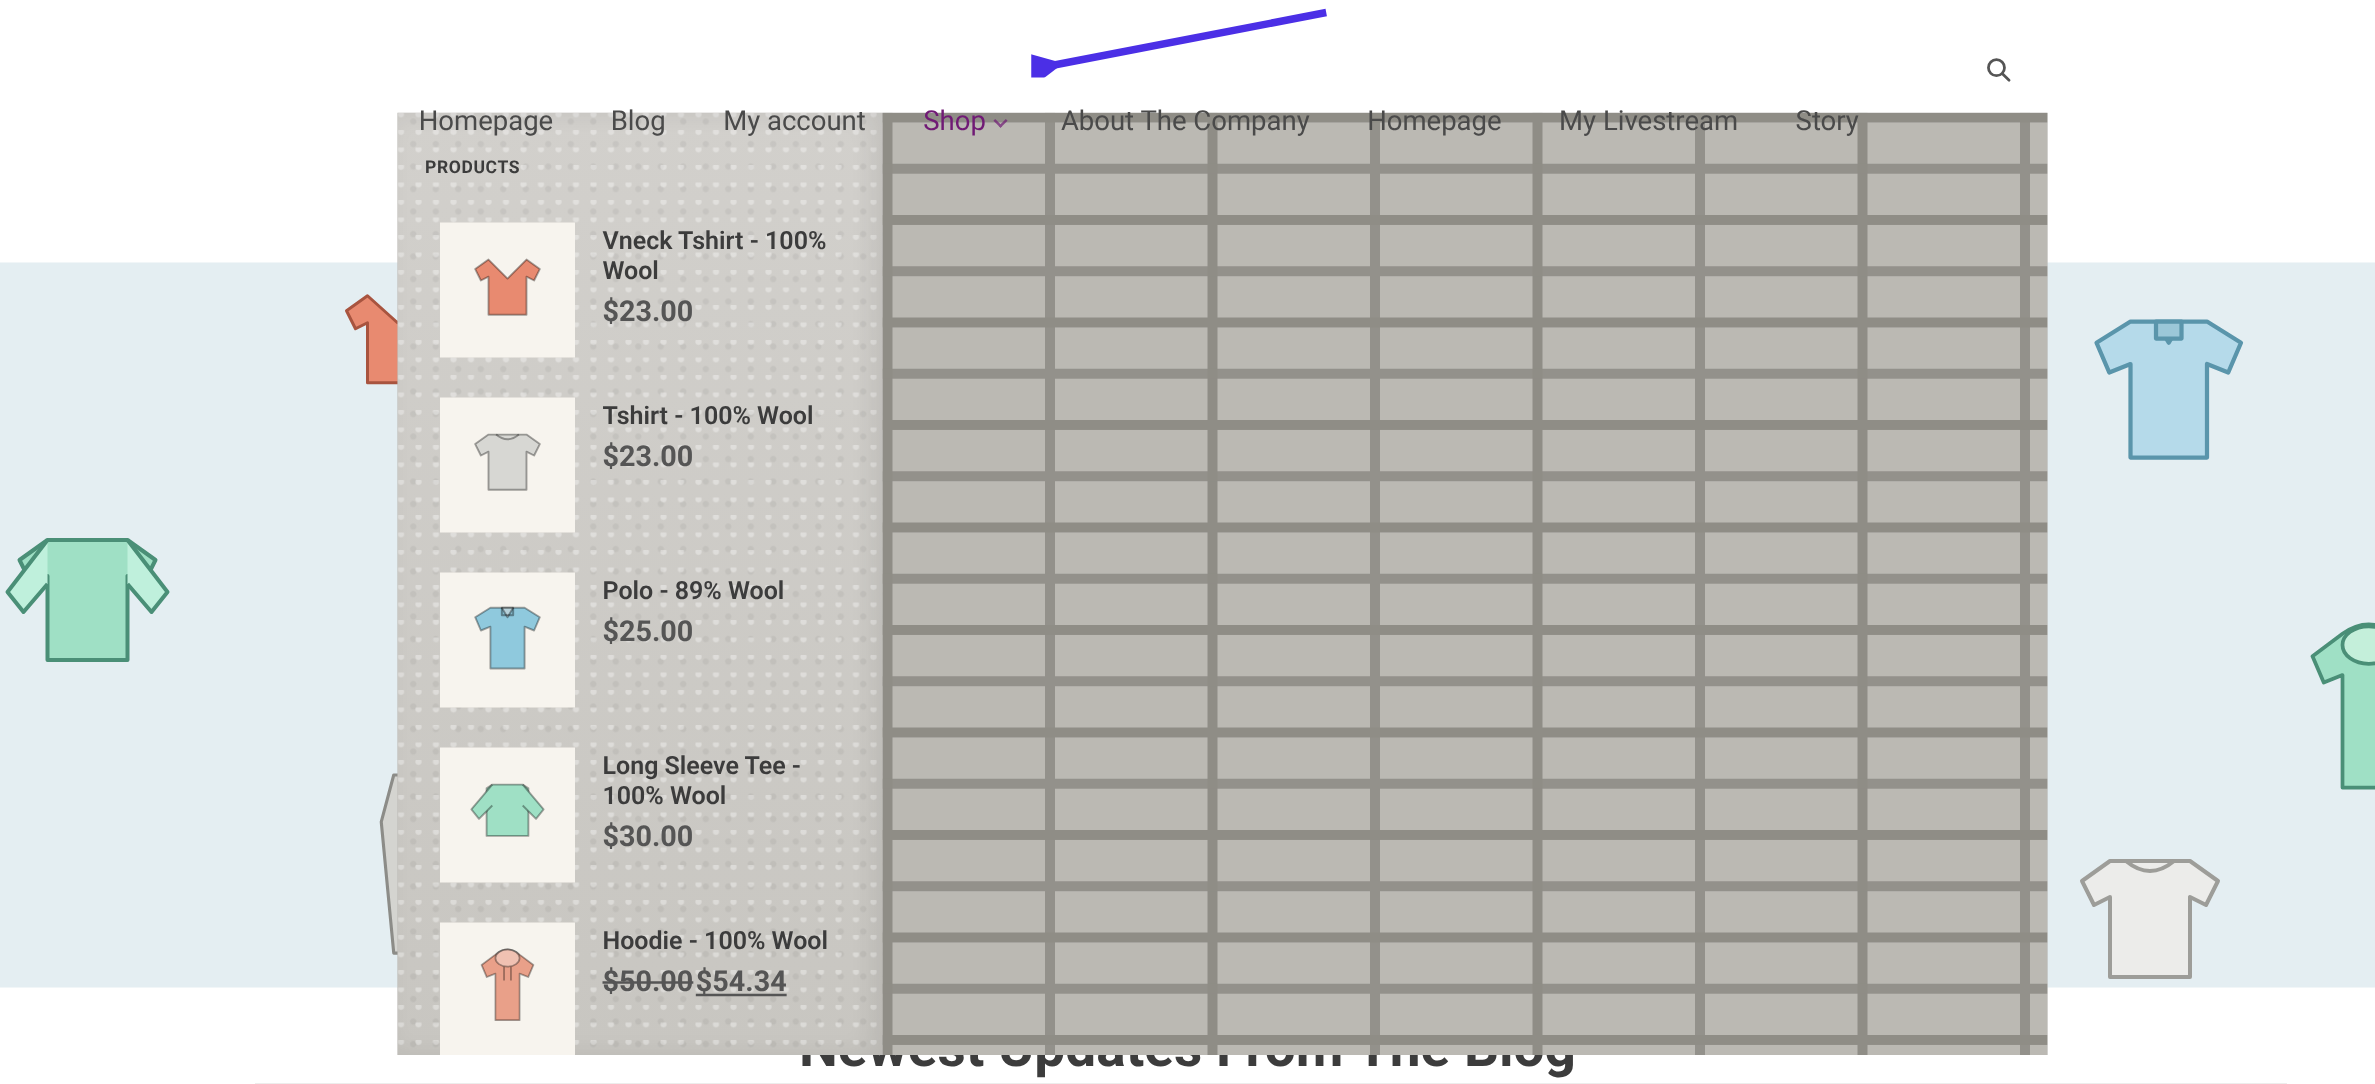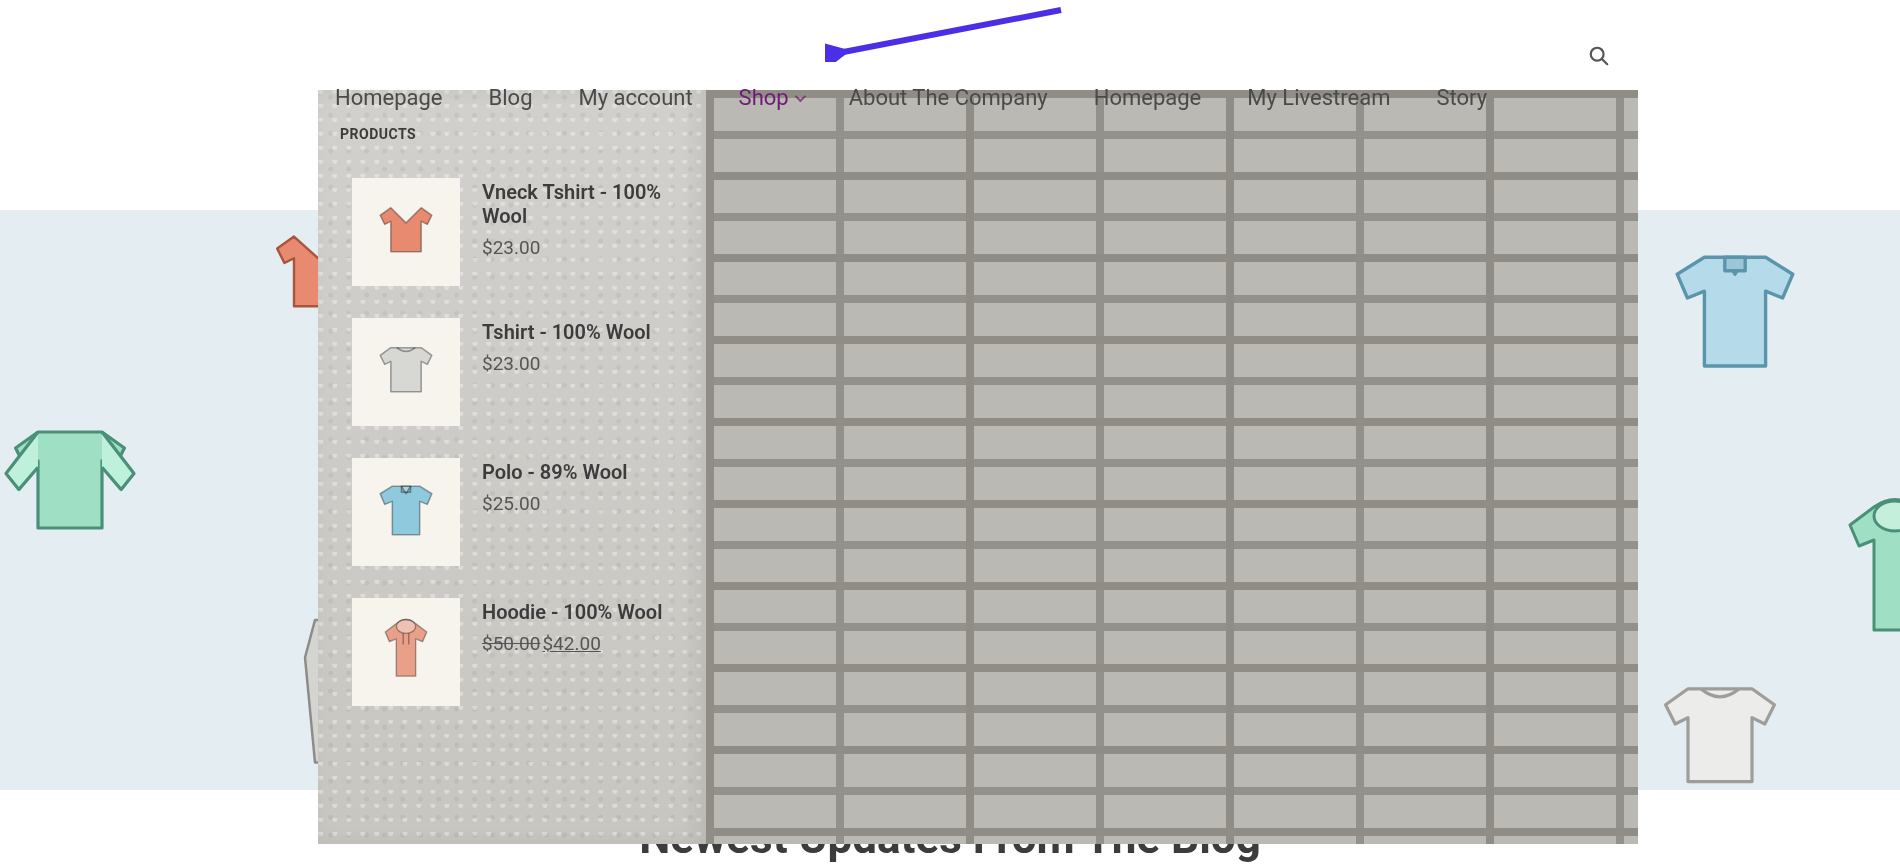--- a/index.html
+++ b/index.html
@@ -157,21 +157,21 @@
   }
   .pthumb svg { width: 76px; height: 76px; }
   .pinfo { padding-top: 2px; }
   .pname {
     font-size: 20px;
     font-weight: 600;
     color: #3c3c3c;
     margin-bottom: 8px;
     cursor: pointer;
   }
-  .pprice { font-size: 19px; color: #555; }
+  .pprice { font-size: 23px; color: #555; font-weight: bold; }
   .pprice .old { text-decoration: line-through; margin-right: 2px; }
   .pprice .new { text-decoration: underline; }
 
   
   .blog-heading {
     position: absolute;
     left: 0; right: 0;
     top: 812px;
     text-align: center;
     font-size: 44px;
@@ -325,31 +325,46 @@
               </g>
             </svg>
           </div>
           <div class="pinfo">
             <div class="pname">Polo - 89% Wool</div>
             <div class="pprice">$25.00</div>
           </div>
         </div>
         <div class="pitem">
           <div class="pthumb">
+            <svg viewBox="0 0 100 100">
+              <g fill="#9fe0c5" stroke="rgba(0,0,0,.35)" stroke-width="2" stroke-linejoin="round">
+                <path d="M34 18 h32 l6 4 v50 h-44 v-50 z"></path>
+                <path d="M34 18 l-22 26 8 10 14-14"></path>
+                <path d="M66 18 l22 26 -8 10 -14-14"></path>
+              </g>
+            </svg>
+          </div>
+          <div class="pinfo">
+            <div class="pname">Long Sleeve Tee - 100% Wool</div>
+            <div class="pprice">$30.00</div>
+          </div>
+        </div>
+        <div class="pitem">
+          <div class="pthumb">
             <svg viewBox="0 0 100 110">
               <g fill="#e9a089" stroke="rgba(0,0,0,.35)" stroke-width="2" stroke-linejoin="round">
                 <path d="M36 14 q14-12 28 0 l16 12 -6 14 -10-4 v54 h-28 v-54 l-10 4 -6-14 z"></path>
                 <ellipse cx="50" cy="18" rx="14" ry="10" fill="rgba(255,255,255,.35)"></ellipse>
                 <line x1="46" y1="28" x2="46" y2="44"></line>
                 <line x1="54" y1="28" x2="54" y2="44"></line>
               </g>
             </svg>
           </div>
           <div class="pinfo">
             <div class="pname">Hoodie - 100% Wool</div>
-            <div class="pprice"><span class="old">$50.00</span><span class="new">$42.00</span></div>
+            <div class="pprice"><span class="old">$50.00</span><span class="new">$54.34</span></div>
           </div>
         </div>
       </div>
   </div>
 </div>
 
 <div class="blog-heading">Newest Updates From The Blog</div>
 
 </body></html>

